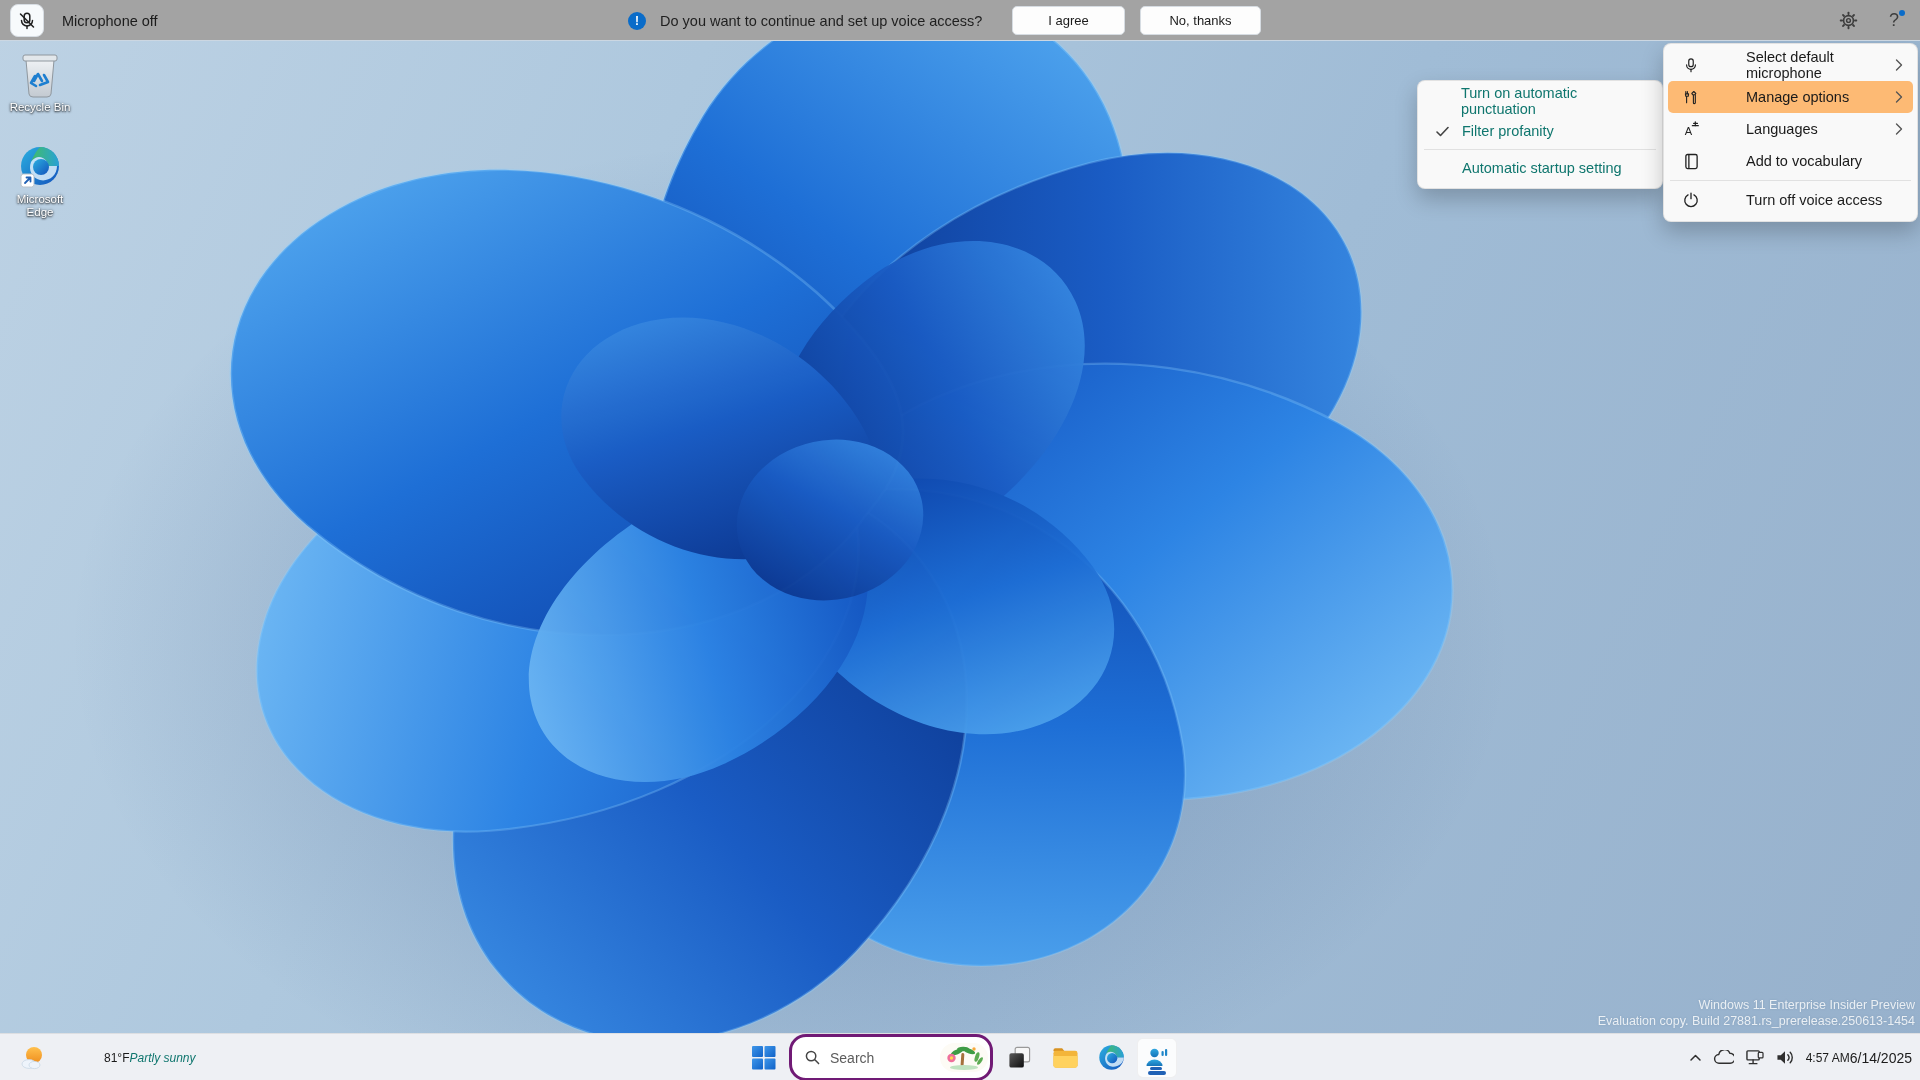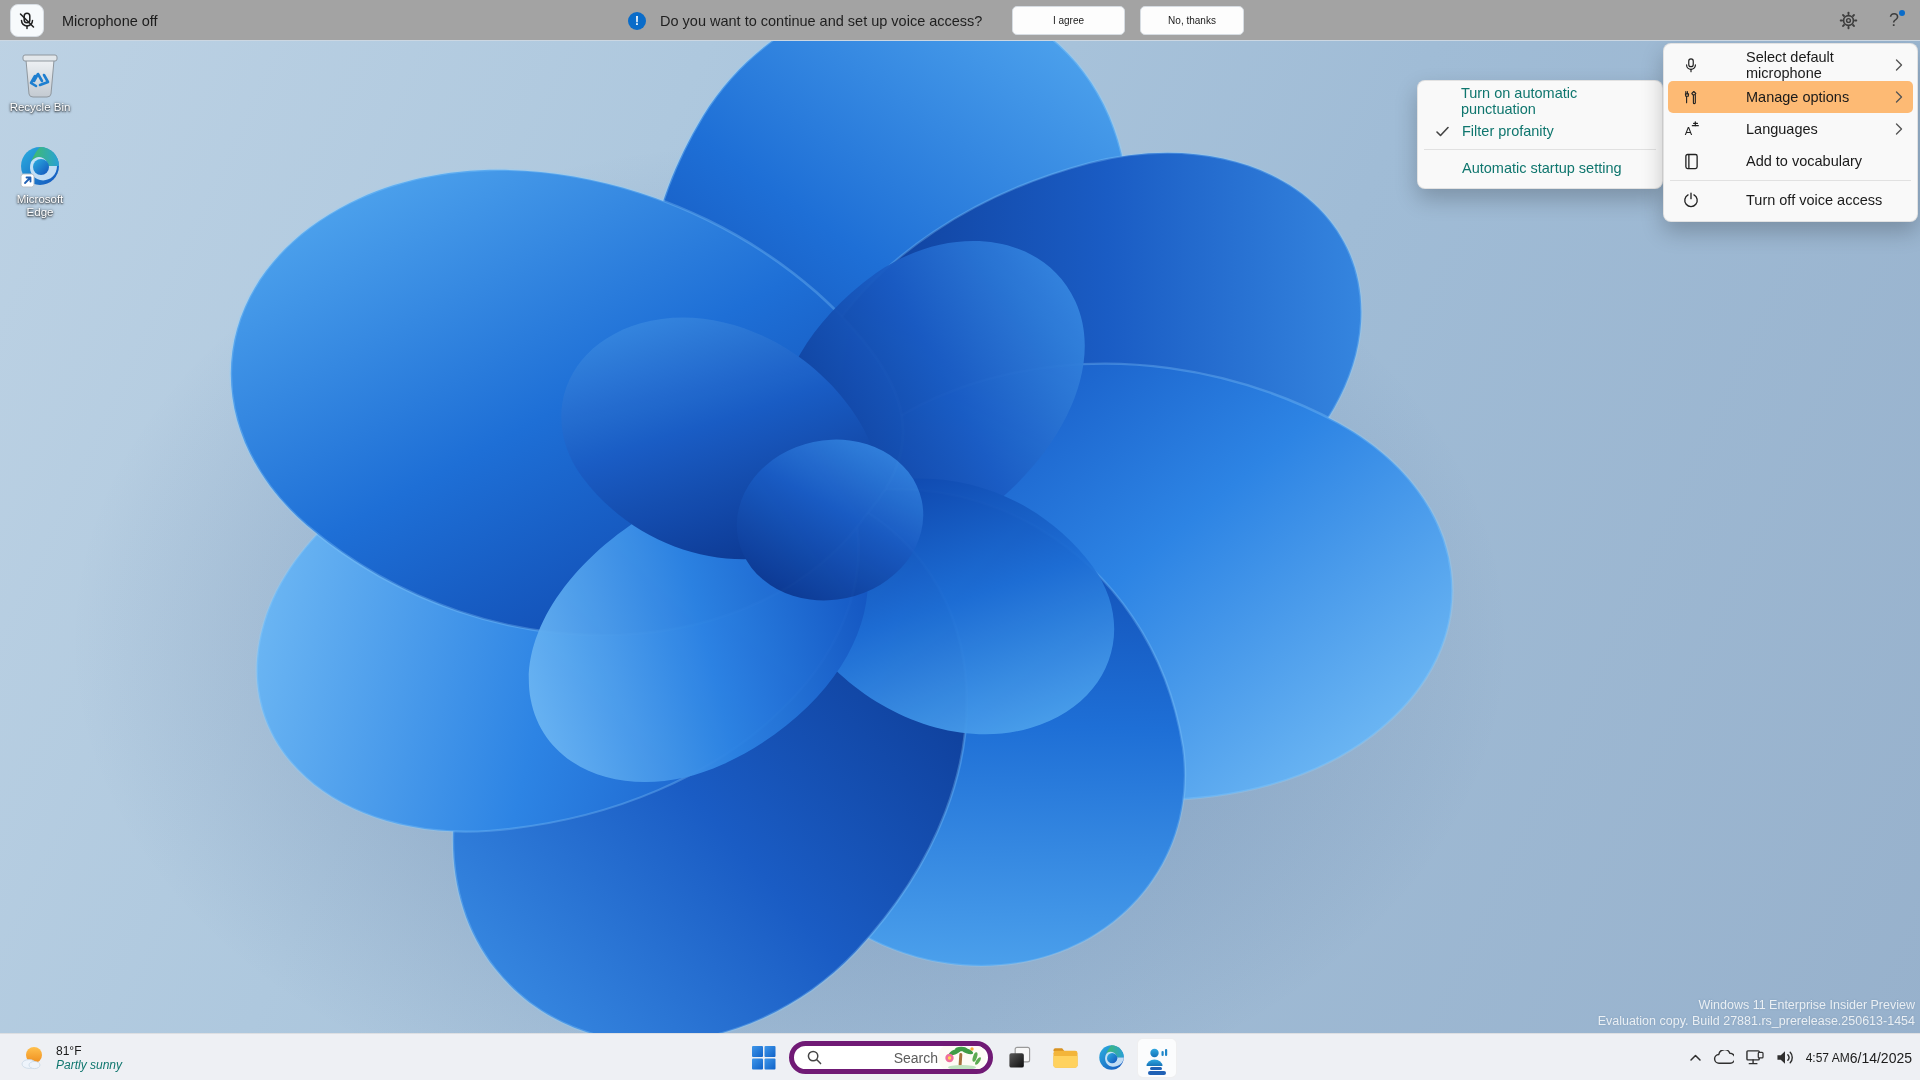--- a/index.html
+++ b/index.html
@@ -18,24 +18,24 @@
   .mic-btn { position:absolute; left:10px; top:4px; width:34px; height:33px;
     background:#f7fafc; border:1px solid #d7dde3; border-radius:8px;
     display:flex; align-items:center; justify-content:center; cursor:pointer; }
   .mic-status { position:absolute; left:62px; top:0; height:41px; display:flex; align-items:center;
     font-size:14.5px; color:#1b1b1b; }
   .prompt-group { position:absolute; left:628px; top:0; height:41px; display:flex; align-items:center; gap:14px; }
   .info-badge { width:18px; height:18px; border-radius:50%; background:#0a6cc9; color:#fff;
     font-size:12px; font-weight:bold; display:flex; align-items:center; justify-content:center; }
   .prompt-text { font-size:14.5px; color:#1f1f1f; }
   .bar-btn { position:absolute; top:6px; height:29px; background:#fdfdfd; border:1px solid #d6dce2;
-    border-radius:5px; font-size:10px; color:#1b1b1b; display:flex; align-items:center;
+    border-radius:5px; font-size:13px; color:#1b1b1b; display:flex; align-items:center;
     justify-content:center; cursor:pointer; }
   .btn-agree { left:1012px; width:113px; }
-  .btn-decline { left:1140px; width:104px; }
+  .btn-decline { left:1140px; width:121px; }
   .bar-right { position:absolute; right:12px; top:0; height:41px; display:flex; align-items:center; gap:18px; }
   .iconbtn { width:28px; height:28px; display:flex; align-items:center; justify-content:center;
     cursor:pointer; position:relative; color:#3d3d3d; }
   .help-glyph { font-size:18px; color:#3d3d3d; }
   .help-dot { position:absolute; top:3px; right:3px; width:6px; height:6px; border-radius:50%; background:#0a6cc9; }
 
   
   .desk-icon { position:absolute; width:76px; display:flex; flex-direction:column; align-items:center;
     gap:3px; z-index:5; cursor:pointer; }
   .desk-icon .lbl { font-size:11.5px; color:#fff; text-align:center; line-height:13px;
@@ -62,29 +62,29 @@
   
   .evalmark { position:absolute; right:5px; top:997px; z-index:4; text-align:right;
     color:rgba(255,255,255,.82); font-size:12.5px; line-height:16px;
     text-shadow:0 0 2px rgba(90,120,150,.35); }
 
   
   .taskbar { position:absolute; left:0; top:1033px; width:1920px; height:47px; z-index:60;
     background:#eef0f4; border-top:1px solid rgba(0,0,0,.07); }
   .weather { position:absolute; left:8px; top:0; height:47px; display:flex; align-items:center;
     gap:8px; padding:0 10px; border-radius:6px; cursor:pointer; }
-  .weather .wtxt { display:flex; flex-direction:column; line-height:14px; }
+  .weather .wtxt { display:flex; flex-direction:row; line-height:14px;margin-left:48px; }
   .weather .temp { font-size:12px; color:#1a1a1a; }
   .weather .cond { font-size:12px; color:#0f766e;font-style:italic; }
   .centerdock { position:absolute; left:50%; top:0; transform:translateX(-50%); height:47px;
     display:flex; align-items:center; gap:6px; }
   .tb-btn { width:40px; height:40px; border-radius:6px; display:flex; align-items:center;
     justify-content:center; cursor:pointer; position:relative; }
-  .searchpill { width:204px; height:33px; background:#fff; border:5px solid #701a75; border-radius:17px;
-    display:flex; align-items:center; cursor:pointer; overflow:hidden;text-align:right; }
+  .searchpill { width:204px; height:47px; background:#fff; border:3px solid #701a75; border-radius:17px;
+    display:flex; align-items:center; cursor:pointer; overflow:hidden; }
   .searchpill .sicon { margin:0 10px 0 13px; display:flex; color:#454545; }
   .searchpill .stext { flex:1; font-size:14px; color:#5c5c5c; }
   .search-img { width:48px; height:29px; border-radius:15px; background:#fdfbf5; margin-right:2px;
     display:flex; align-items:center; justify-content:center; }
   .tb-active { background:rgba(255,255,255,.78); border:1px solid rgba(0,0,0,.05); }
   .active-pill { position:absolute; bottom:2px; left:50%; transform:translateX(-50%);
     width:18px; height:4px; border-radius:2px; background:#2061b5; }
   .tray { position:absolute; right:8px; top:0; height:47px; display:flex; align-items:center; gap:11px; z-index:2; }
   .tray .titem { display:flex; align-items:center; justify-content:center; color:#2f2f2f; cursor:pointer; }
   .clock { display:flex; align-items:flex-end; line-height:14px; cursor:pointer; }

